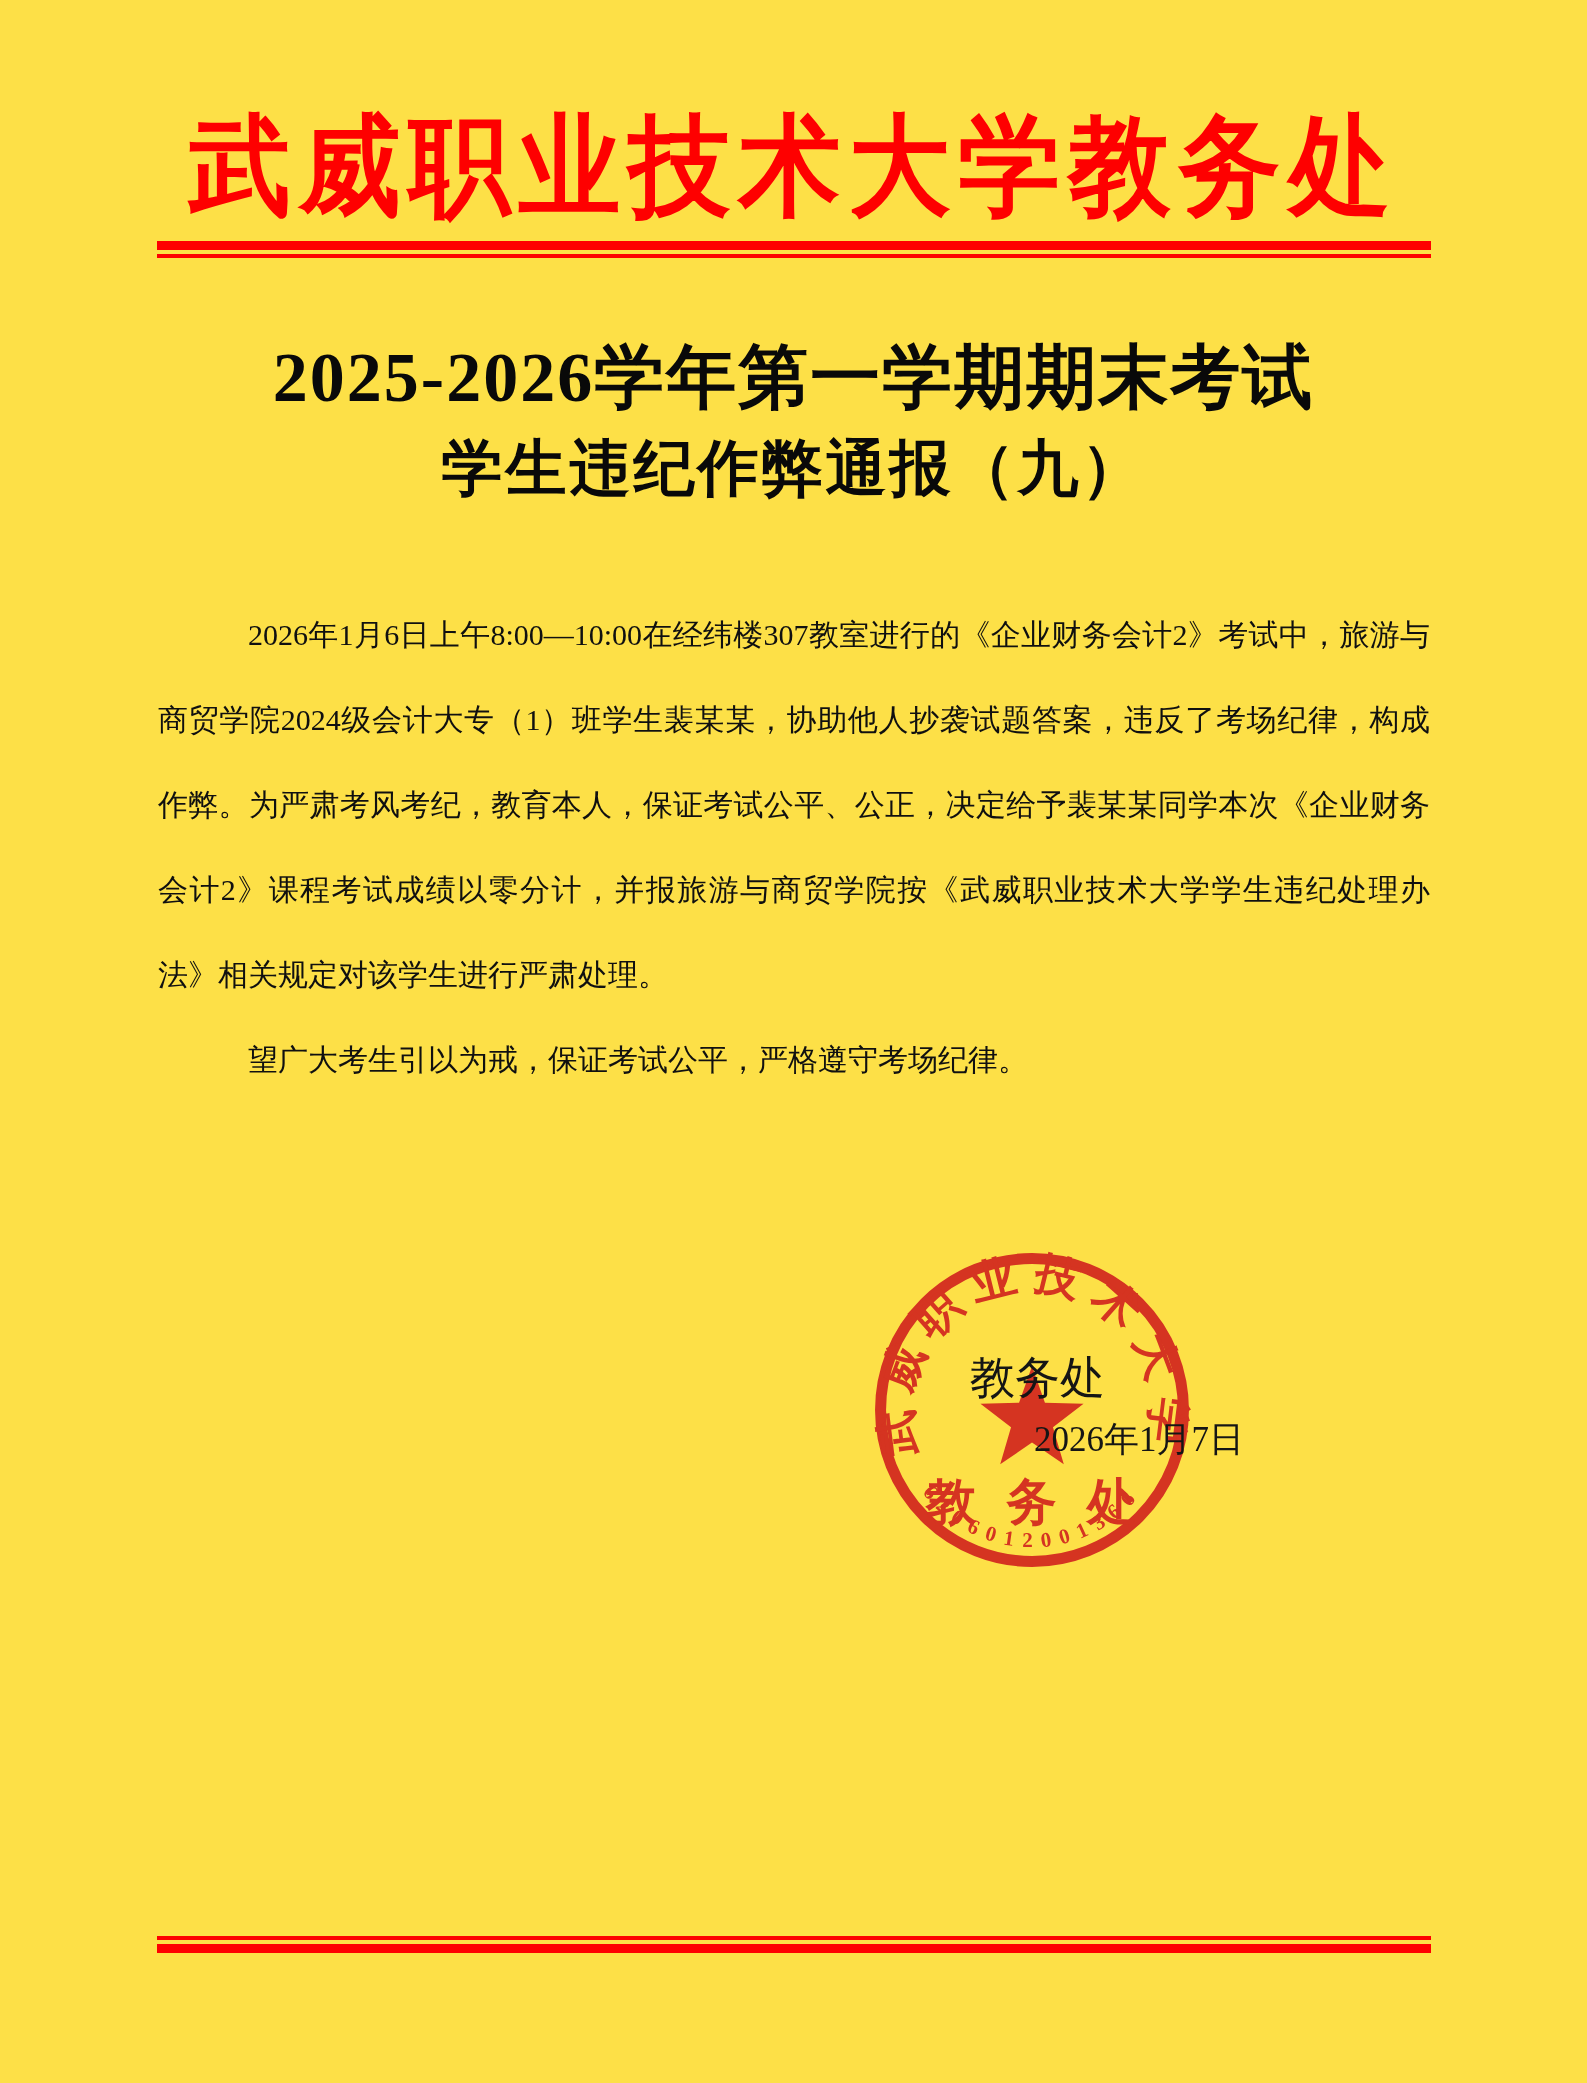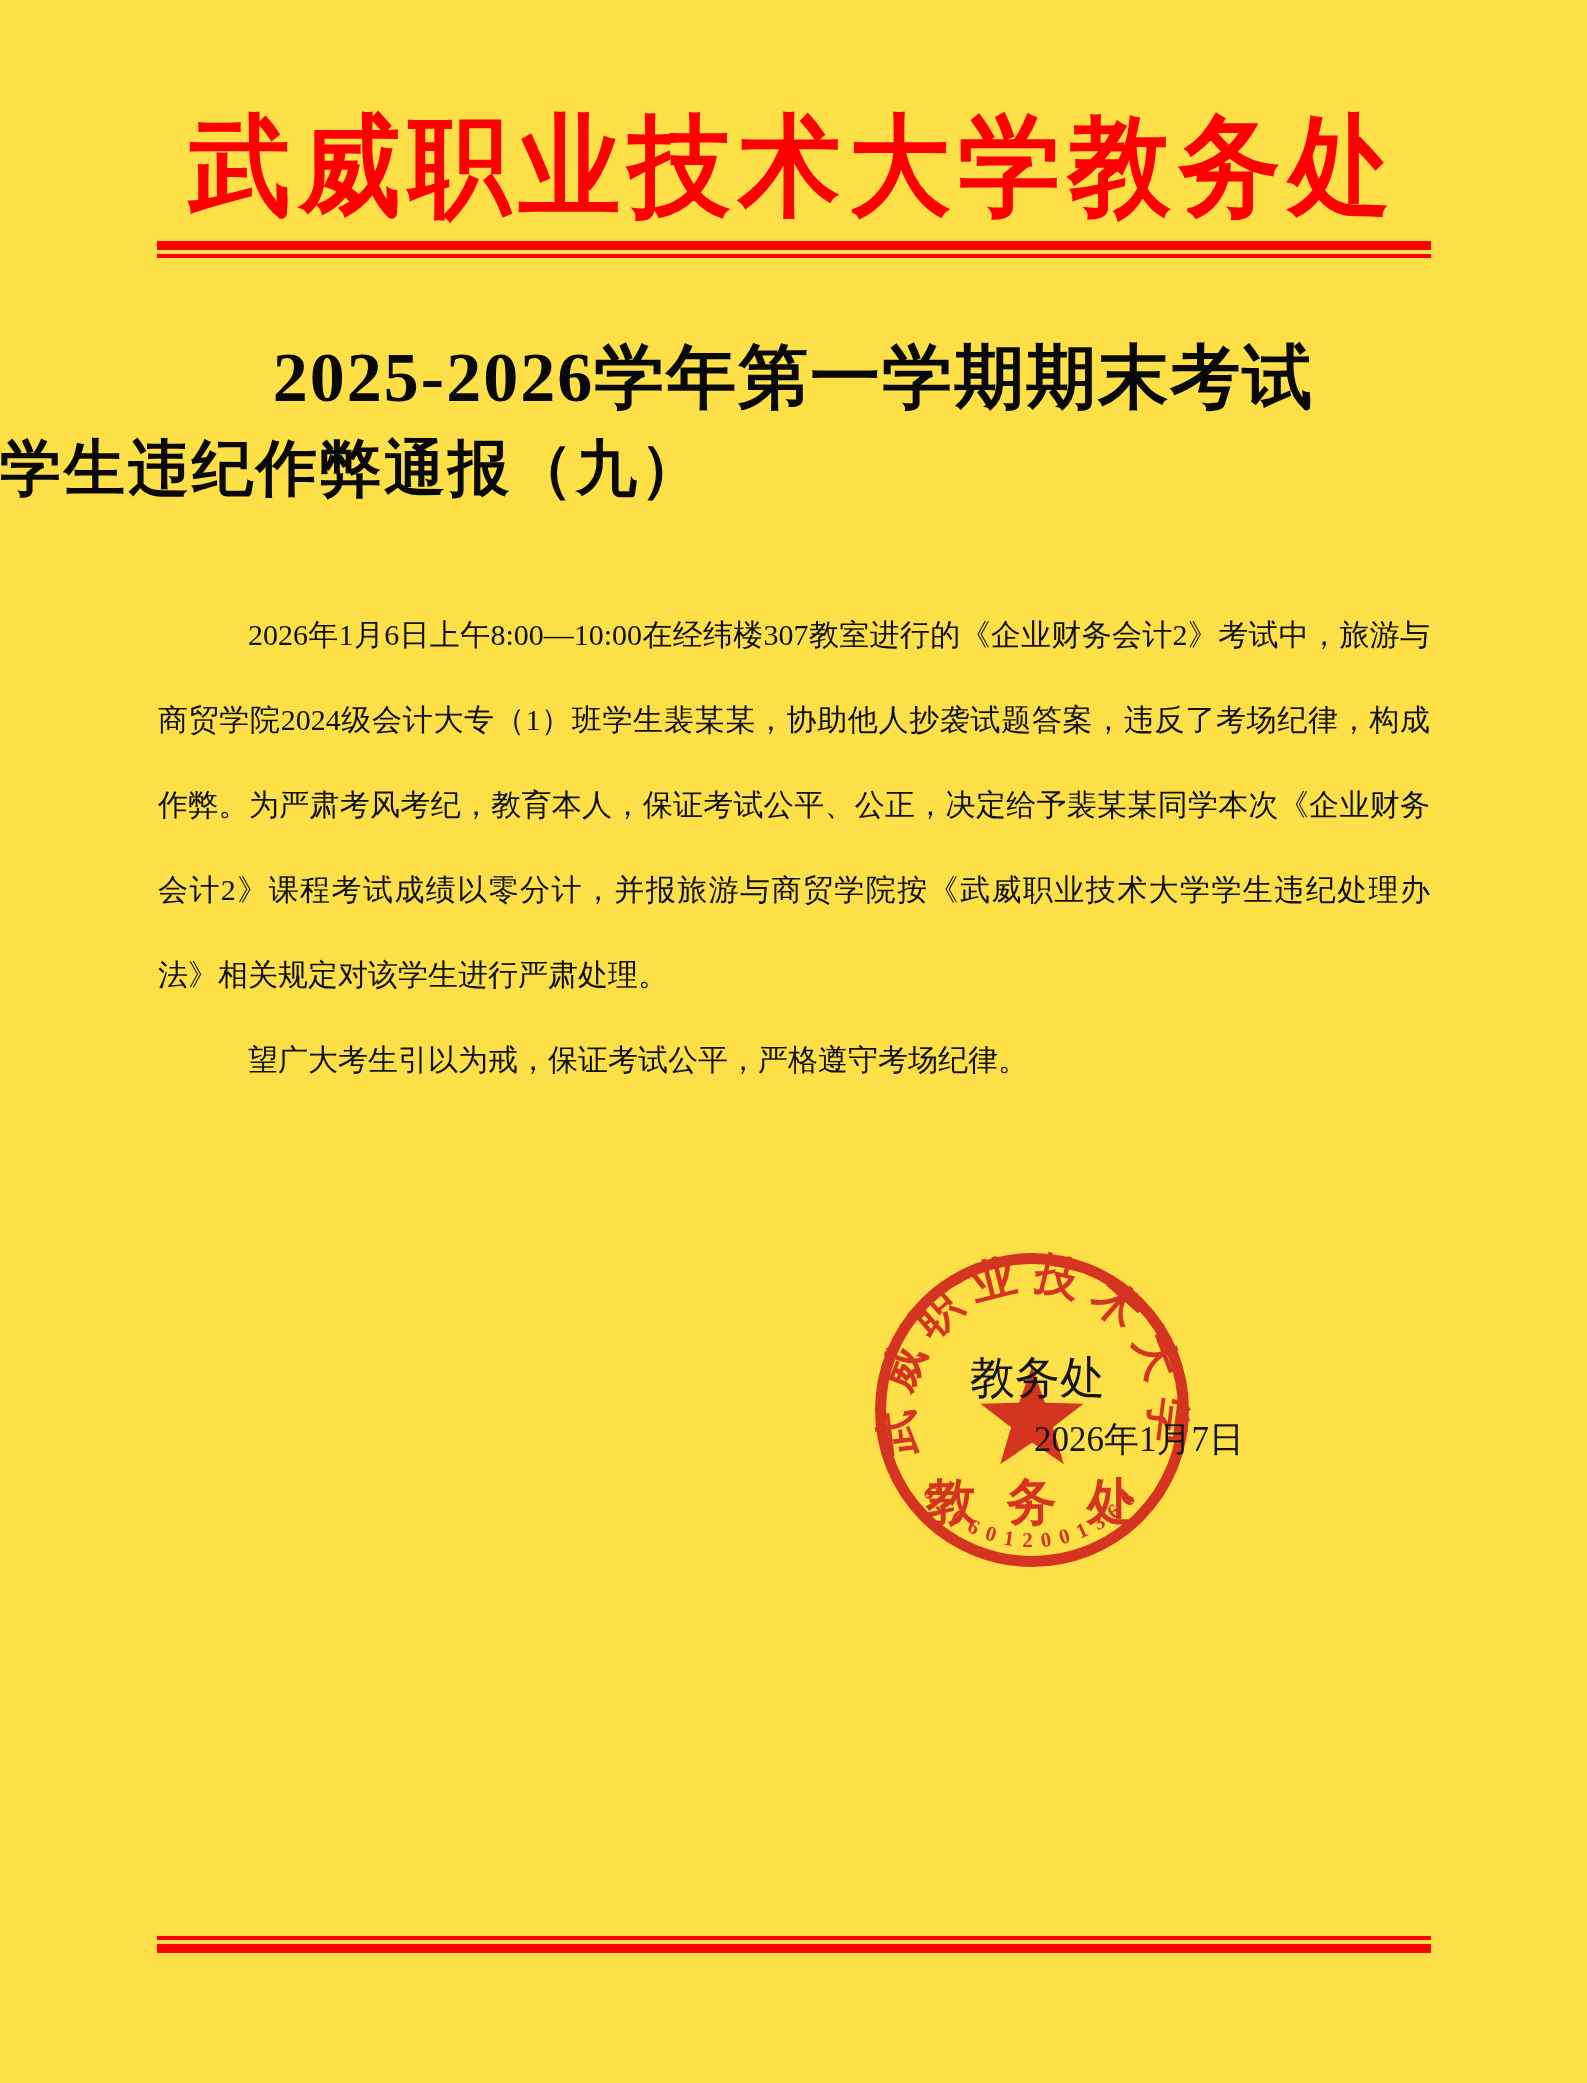--- a/index.html
+++ b/index.html
@@ -47,20 +47,21 @@
     font-size: 70px;
     font-weight: bold;
     color: #090909;
     letter-spacing: 2px;
     line-height: 80px;
     white-space: nowrap;
   }
   .doc-title-line2 {
     position: absolute;
     top: 428px; left: 0; width: 100%;
+    text-align: center;
     font-size: 61px;
     font-weight: bold;
     color: #090909;
     letter-spacing: 3px;
     line-height: 82px;
     white-space: nowrap;
   }
 
   
   .body-text {

